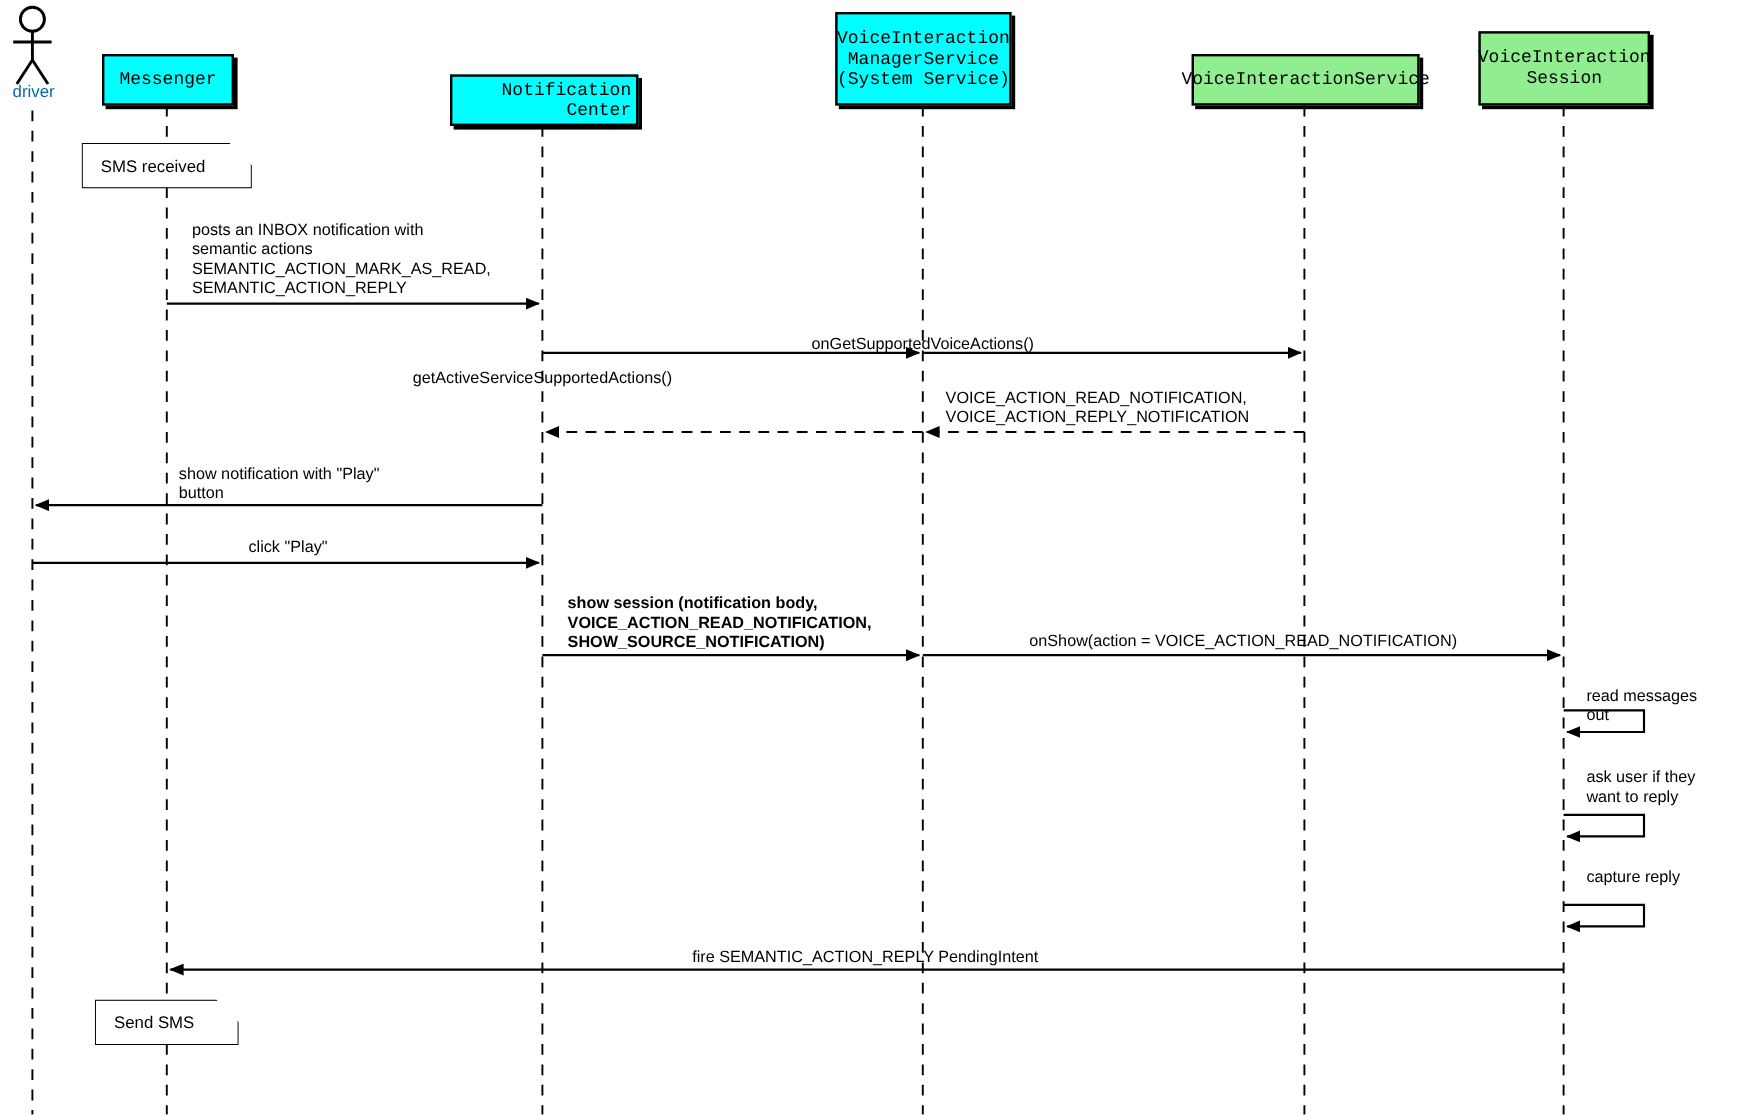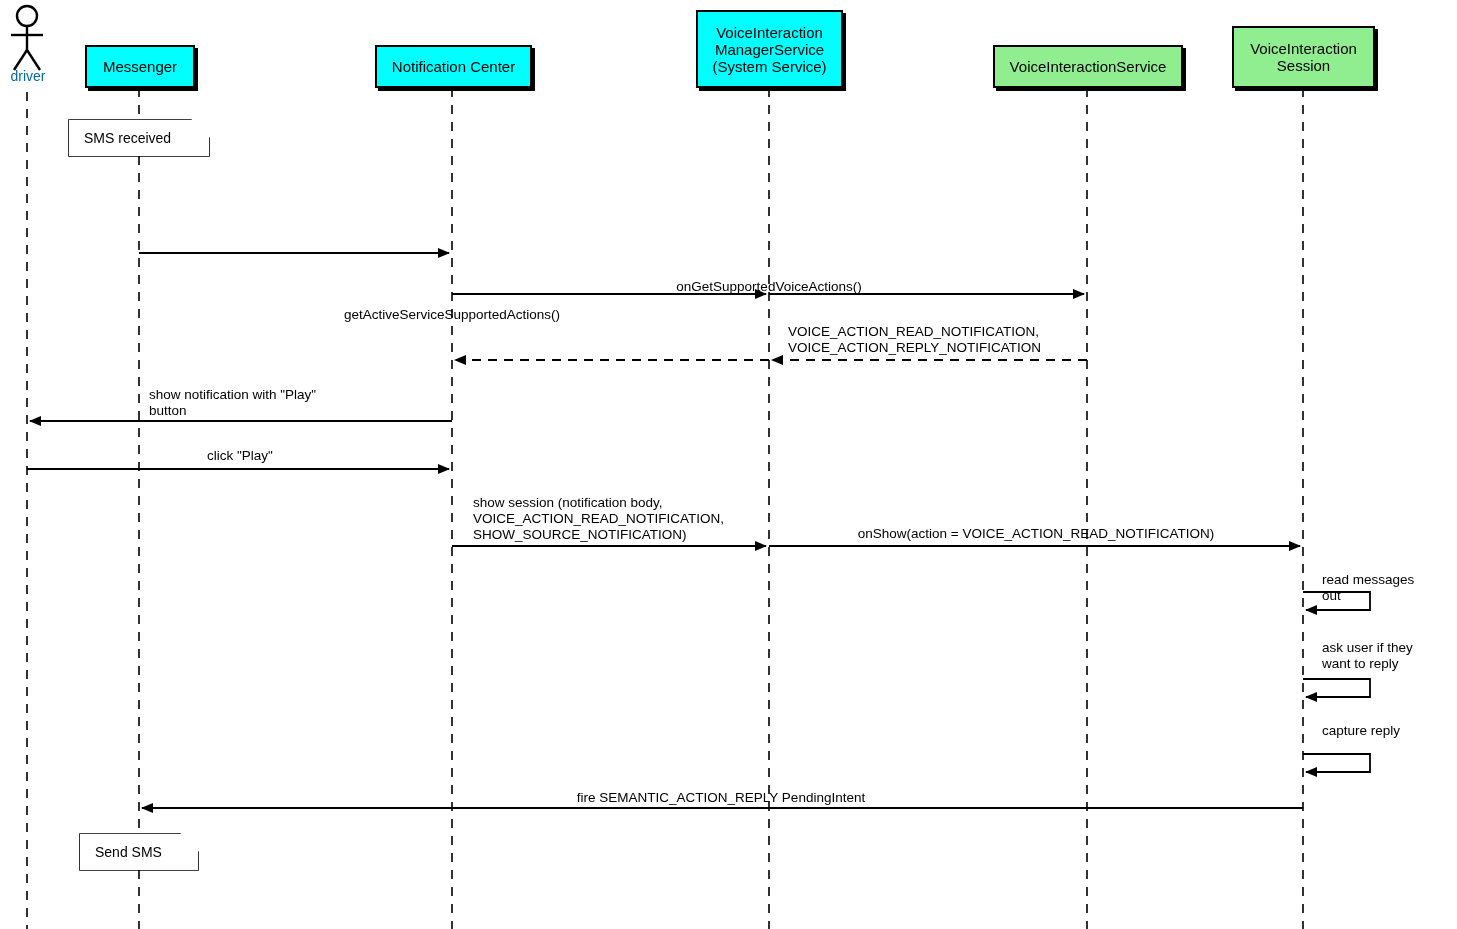--- a/index.html
+++ b/index.html
@@ -33,20 +33,21 @@
     border: 2px solid #000000;
     box-shadow: 3px 3px 0 #000000;
     display: flex;
     align-items: center;
     justify-content: center;
     text-align: center;
     font-size: 15px;
     line-height: 17px;
     color: #000000;
     padding: 2px 4px;
+    font-family: Liberation Mono, monospace;
   }
   .p-cyan { background: #00ffff; }
   .p-green { background: #90ee90; }
   .participant span { display: block; white-space: pre-line; }
 
   
   .note {
     position: absolute;
     box-sizing: border-box;
     background: #ffffff;
@@ -134,21 +135,21 @@
       <path d="M 1303 754 L 1370 754 L 1370 772 L 1306 772" marker-end="url(#arrowFilled)"></path>
     </g>
   </svg>
 
   <div class="actor-label" style="left:0px; top:68px; width:56px;">driver</div>
 
   <div class="participant p-cyan" style="left:85px; top:45px; width:110px; height:43px;">
     <span>Messenger</span>
   </div>
 
-  <div class="participant p-cyan" style="left:375px; top:45px; width:157px; height:43px;">
+  <div class="participant p-cyan" style="left:375px; top:62px; width:157px; height:43px;text-align:right;">
     <span>Notification Center</span>
   </div>
 
   <div class="participant p-cyan" style="left:696px; top:10px; width:147px; height:78px;">
     <span>VoiceInteraction
 ManagerService
 (System Service)</span>
   </div>
 
   <div class="participant p-green" style="left:993px; top:45px; width:190px; height:43px;text-align:right;">
@@ -161,34 +162,38 @@
   </div>
 
   <div class="note" style="left:69px; top:120px; width:140px; height:36px;">
     <span class="note-text">SMS received</span>
   </div>
 
   <div class="note" style="left:80px; top:834px; width:118px; height:36px;">
     <span class="note-text">Send SMS</span>
   </div>
 
+  <div class="msg-label" style="left:160px; top:184px; width:330px;">posts an INBOX notification with
+semantic actions
+SEMANTIC_ACTION_MARK_AS_READ,
+SEMANTIC_ACTION_REPLY</div>
 
   <div class="msg-label center" style="left:332px; top:279px; width:240px;margin-top:28px;">getActiveServiceSupportedActions()</div>
 
   <div class="msg-label center" style="left:659px; top:279px; width:220px;">onGetSupportedVoiceActions()</div>
 
   <div class="msg-label" style="left:788px; top:324px; width:300px;">VOICE_ACTION_READ_NOTIFICATION,
 VOICE_ACTION_REPLY_NOTIFICATION</div>
 
   <div class="msg-label" style="left:149px; top:387px; width:260px;">show notification with "Play"
 button</div>
 
   <div class="msg-label center" style="left:160px; top:448px; width:160px;">click "Play"</div>
 
-  <div class="msg-label" style="left:473px; top:495px; width:300px;">show session (notification body,
+  <div class="msg-label" style="left:473px; top:495px; width:300px;font-weight:bold;">show session (notification body,
 VOICE_ACTION_READ_NOTIFICATION,
 SHOW_SOURCE_NOTIFICATION)</div>
 
   <div class="msg-label center" style="left:511px; top:790px; width:420px;">fire SEMANTIC_ACTION_REPLY PendingIntent</div>
 
   <div class="msg-label center" style="left:816px; top:526px; width:440px;">onShow(action = VOICE_ACTION_READ_NOTIFICATION)</div>
 
   <div class="msg-label" style="left:1322px; top:572px; width:112px;">read messages out</div>
 
   <div class="msg-label" style="left:1322px; top:640px; width:120px;">ask user if they

